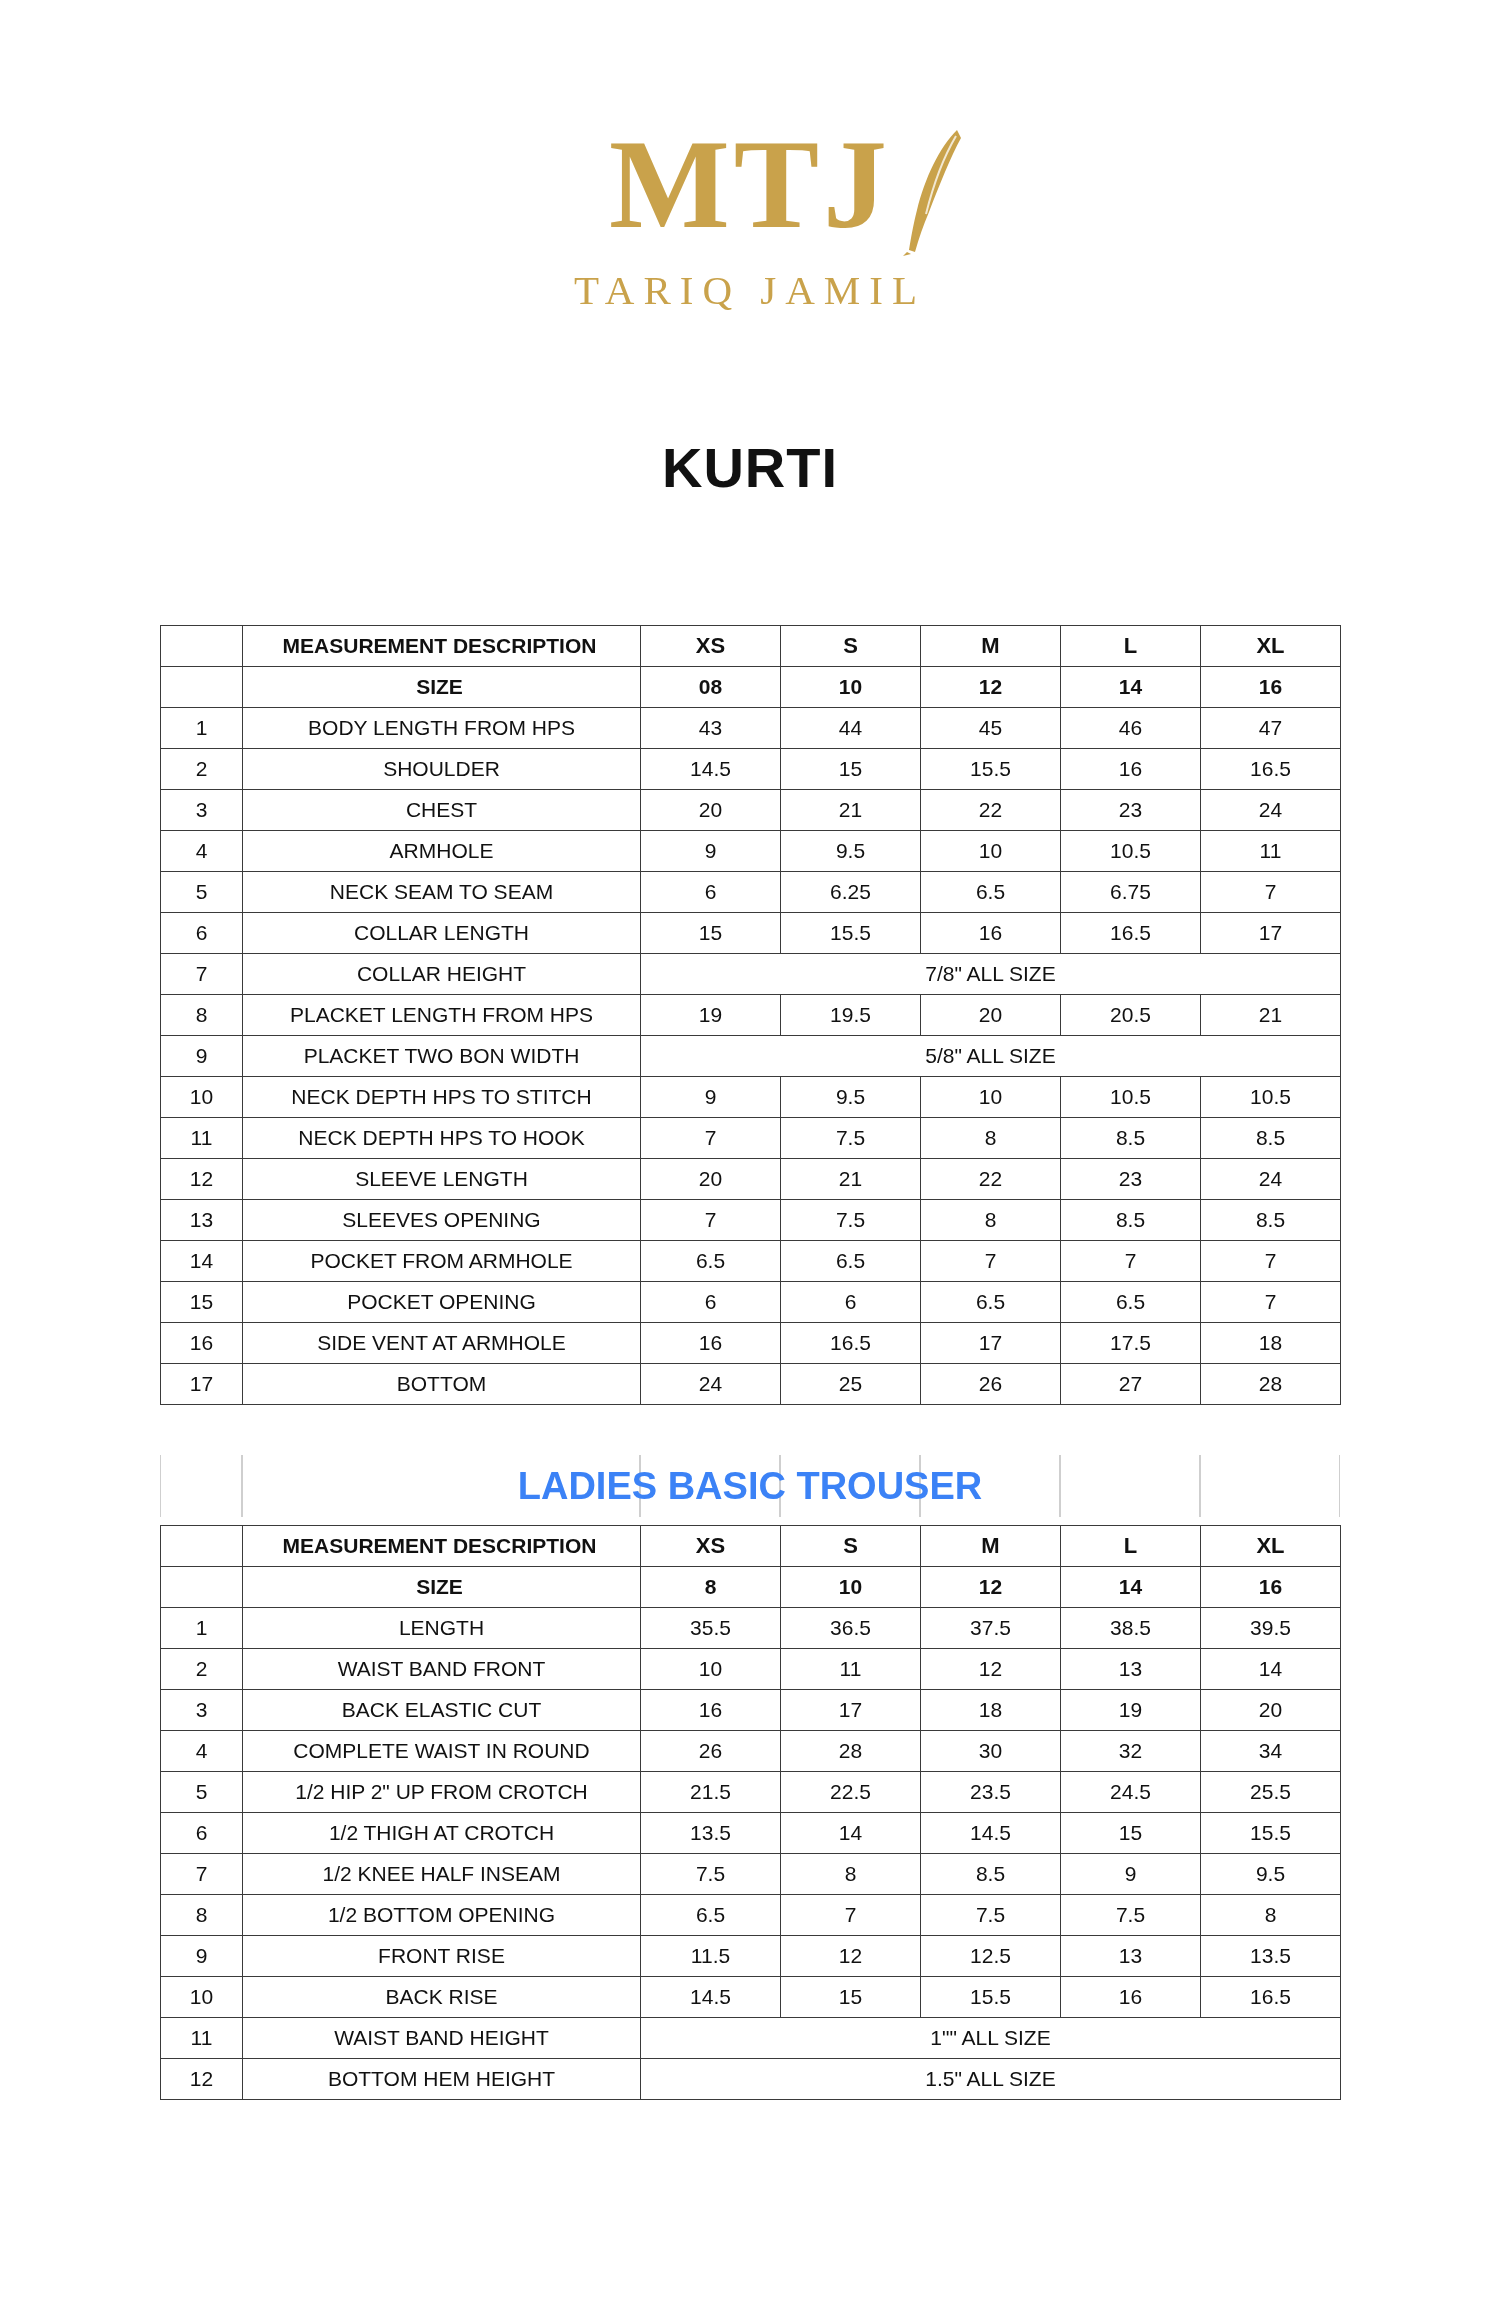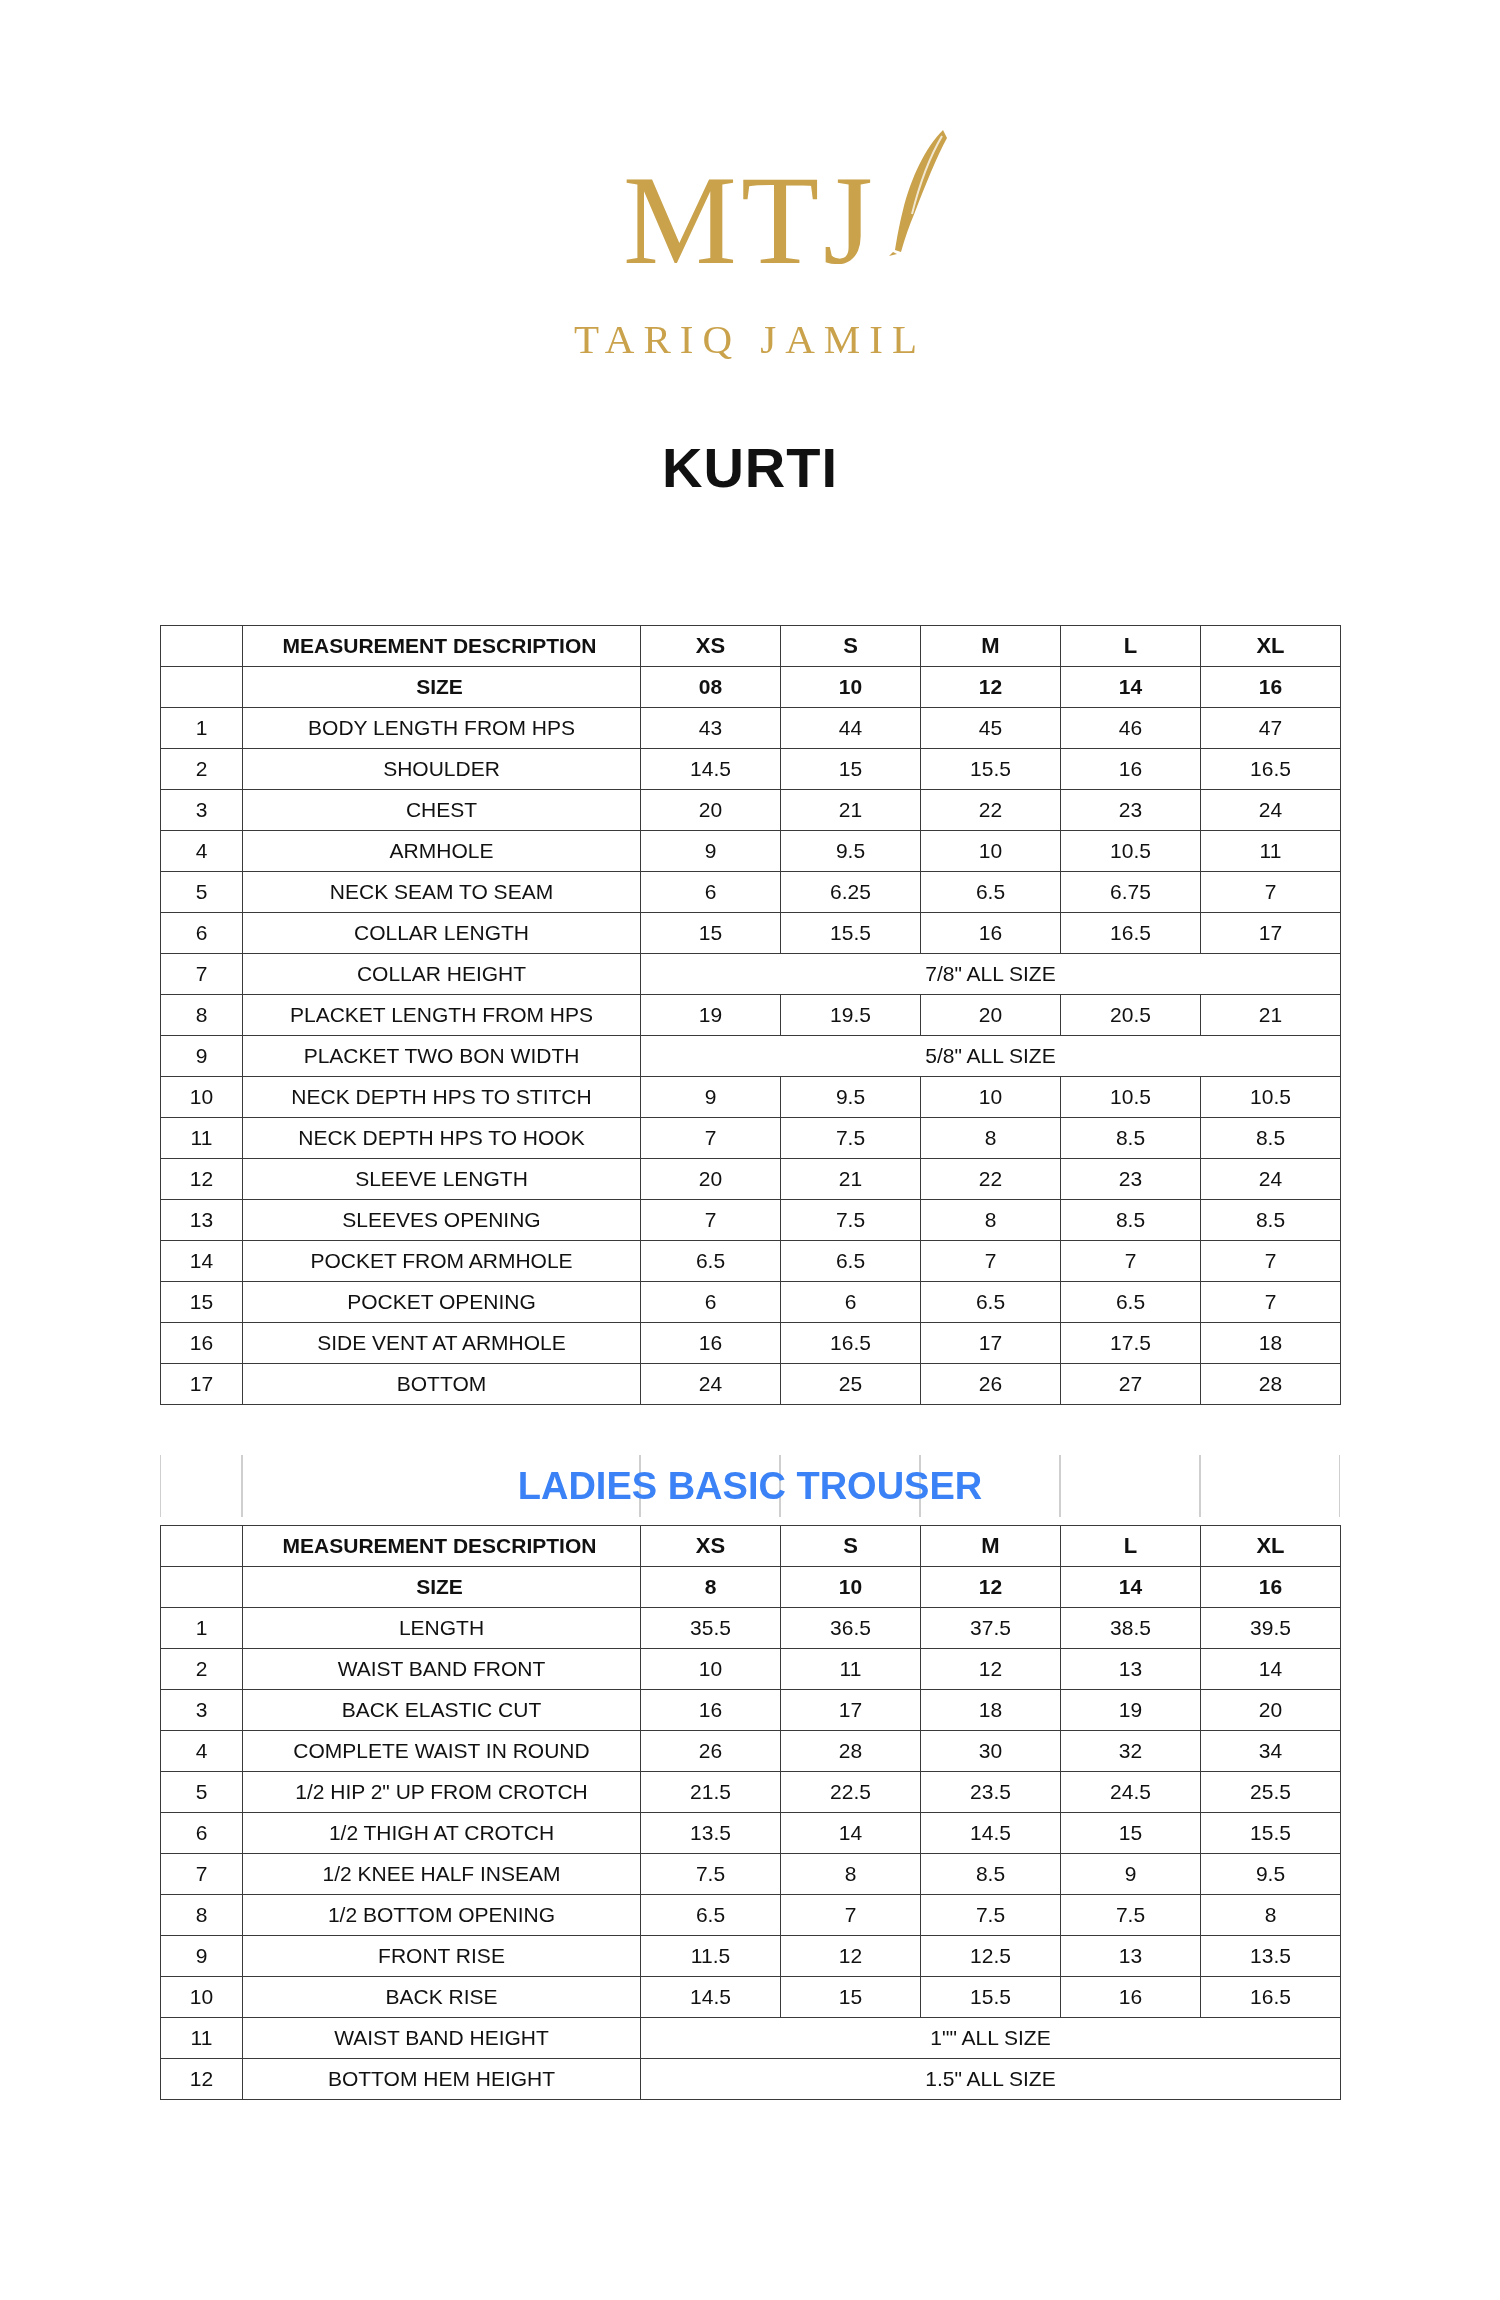--- a/index.html
+++ b/index.html
@@ -30,35 +30,34 @@
     width: 1500px;
     text-align: center;
   }
   .logo-mark {
     display: inline-block;
     position: relative;
   }
   .logo-text {
     font-family: "Liberation Serif", serif;
     font-size: 128px;
-    font-weight: normal;
+    font-weight: bold;
     letter-spacing: 4px;
     color: #C9A24B;
     line-height: 1;
-    margin-top: 36px;
   }
   .logo-feather {
     position: absolute;
     right: -78px;
     top: 6px;
     width: 70px;
     height: 130px;
   }
   .logo-sub {
-    margin-top: 31px;
+    margin-top: 18px;
     font-family: "Liberation Serif", serif;
     font-size: 41px;
     letter-spacing: 9px;
     color: #C9A24B;
   }
 
   
   .doc-title {
     position: absolute;
     top: 435px;

